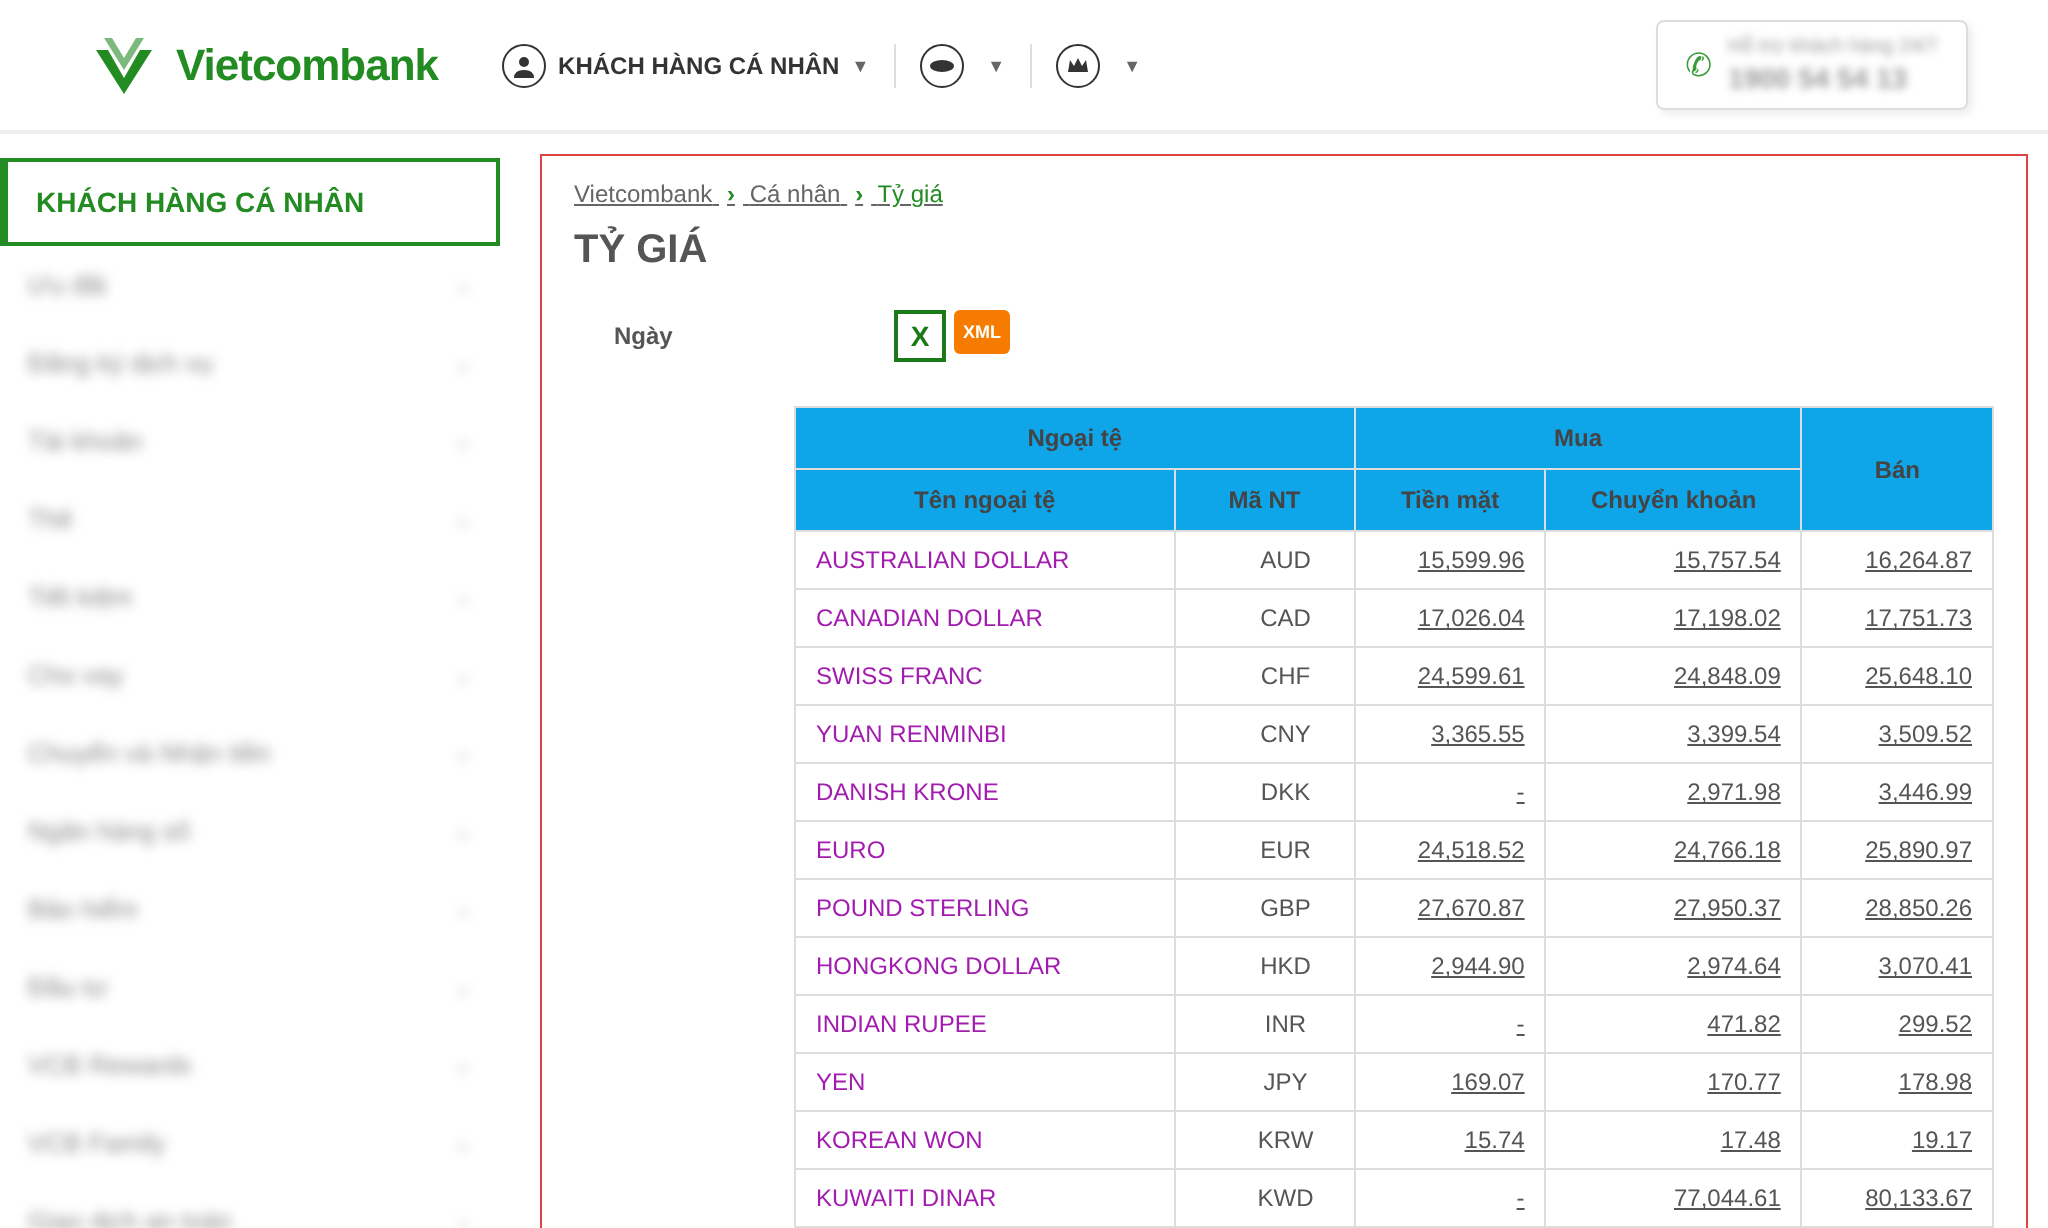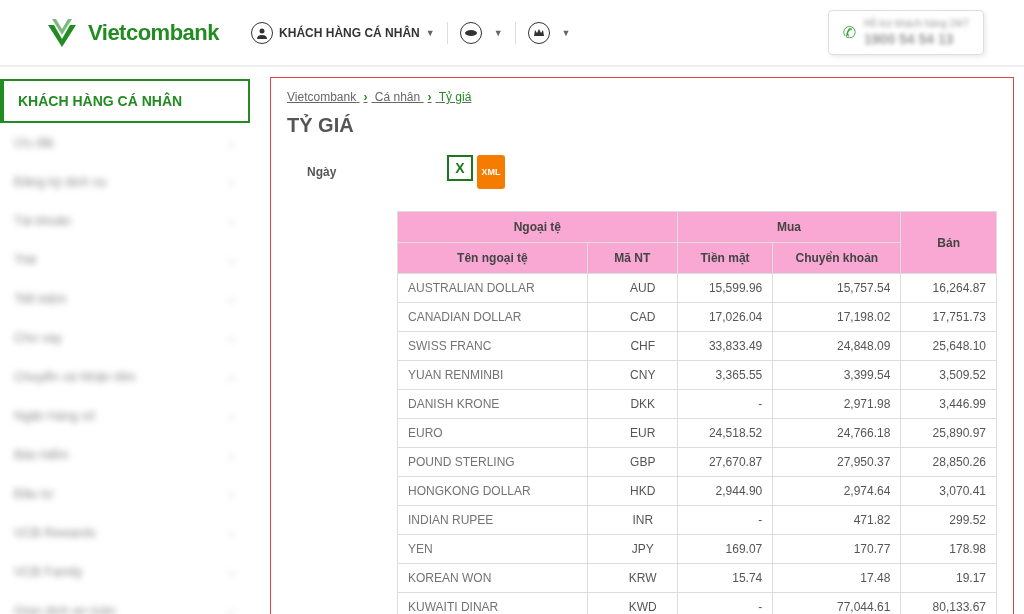--- a/index.html
+++ b/index.html
@@ -26,27 +26,27 @@
 .breadcrumb { font-size: 12px; color: #666; margin-bottom: 10px; text-decoration: underline; }
 .breadcrumb a { color: #666; text-decoration: none; }
 .breadcrumb .active { color: #228B22; }
 .breadcrumb .sep { color: #228B22; font-weight: bold; margin: 0 4px; }
 .page-title { font-size: 20px; font-weight: bold; color: #555; margin-bottom: 18px; }
 .filter-row { display: flex; align-items: center; margin-bottom: 22px; padding-left: 20px; }
 .filter-label { width: 100px; font-size: 12px; color: #555; font-weight: bold; }
 .date-input { border: 1px solid #ccc; padding: 5px 8px; font-size: 12px; width: 180px; }
 .export-icons { margin-left: 40px; display: flex; gap: 4px; }
 .excel-icon { width: 26px; height: 26px; border: 2px solid #1a7a1a; display: flex; align-items: center; justify-content: center; color: #1a7a1a; font-weight: bold; font-size: 14px; cursor: pointer; }
-.xml-icon { width: 28px; height: 34px; background: #f57c00; border-radius: 3px; color: #fff; font-size: 9px; font-weight: bold; display: flex; align-items: center; justify-content: center; cursor: pointer; }
+.xml-icon { width: 28px; height: 22px; background: #f57c00; border-radius: 3px; color: #fff; font-size: 9px; font-weight: bold; display: flex; align-items: center; justify-content: center; cursor: pointer; }
 .rate-table { width: 100%; border-collapse: collapse; margin-left: 110px; width: calc(100% - 110px); font-size: 12px; }
-.rate-table th { border: 1px solid #ddd; padding: 8px; text-align: center; font-weight: bold; color: #444; background: #f9a8d4; }
+.rate-table th { border: 1px solid #ddd; padding: 8px; text-align: center; font-weight: bold; color: #444; background: #0ea5e9; }
 .rate-table td { border: 1px solid #ddd; padding: 7px 10px; }
-.rate-table .name-cell { text-align: left; color: #737373; }
+.rate-table .name-cell { text-align: left; color: #a21caf; }
 .rate-table .code-cell { text-align: center; color: #555; padding-left: 31px; }
-.rate-table .num-cell { text-align: right; color: #555; }
+.rate-table .num-cell { text-align: right; color: #555; text-decoration: underline; }
 </style>
 </head>
 <body>
 
 <div class="header">
   <div class="logo">
     <svg class="logo-icon" viewBox="0 0 44 44">
       <path d="M 8 14 L 22 36 L 36 14 L 30 14 L 22 28 L 14 14 Z" fill="#228B22"></path>
       <path d="M 12 8 L 22 24 L 32 8 L 28 8 L 22 18 L 16 8 Z" fill="#7cb97c"></path>
     </svg>
@@ -188,21 +188,21 @@
           <tr>
             <td class="name-cell">CANADIAN DOLLAR</td>
             <td class="code-cell">CAD</td>
             <td class="num-cell">17,026.04</td>
             <td class="num-cell">17,198.02</td>
             <td class="num-cell">17,751.73</td>
           </tr>
           <tr>
             <td class="name-cell">SWISS FRANC</td>
             <td class="code-cell">CHF</td>
-            <td class="num-cell">33,833.49</td>
+            <td class="num-cell">24,599.61</td>
             <td class="num-cell">24,848.09</td>
             <td class="num-cell">25,648.10</td>
           </tr>
           <tr>
             <td class="name-cell">YUAN RENMINBI</td>
             <td class="code-cell">CNY</td>
             <td class="num-cell">3,365.55</td>
             <td class="num-cell">3,399.54</td>
             <td class="num-cell">3,509.52</td>
           </tr>

